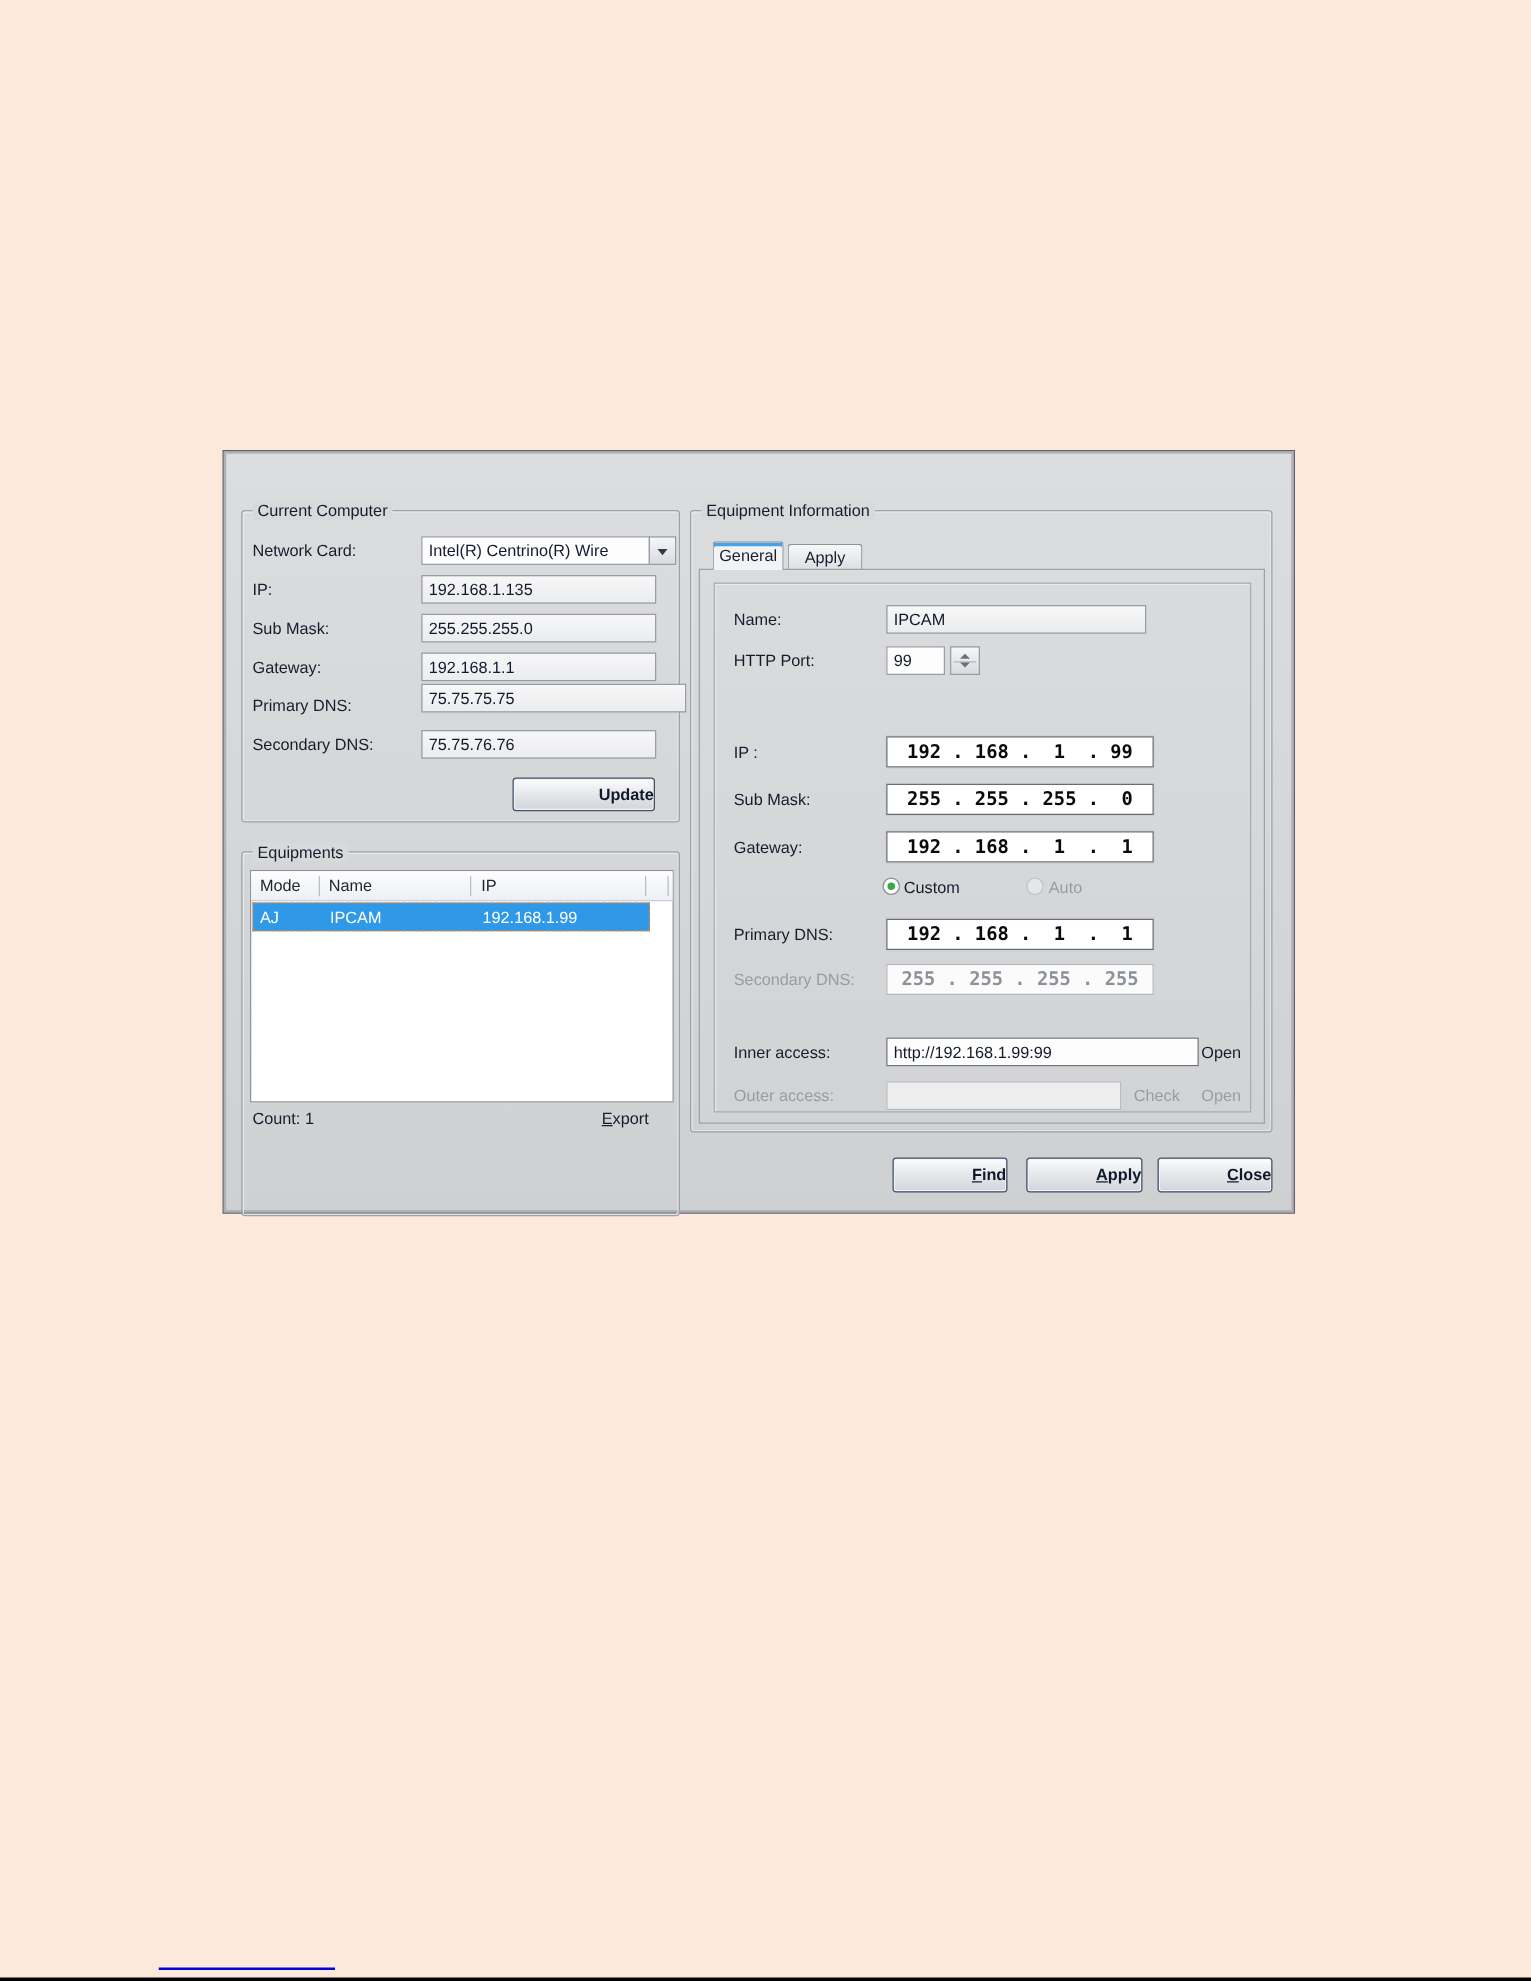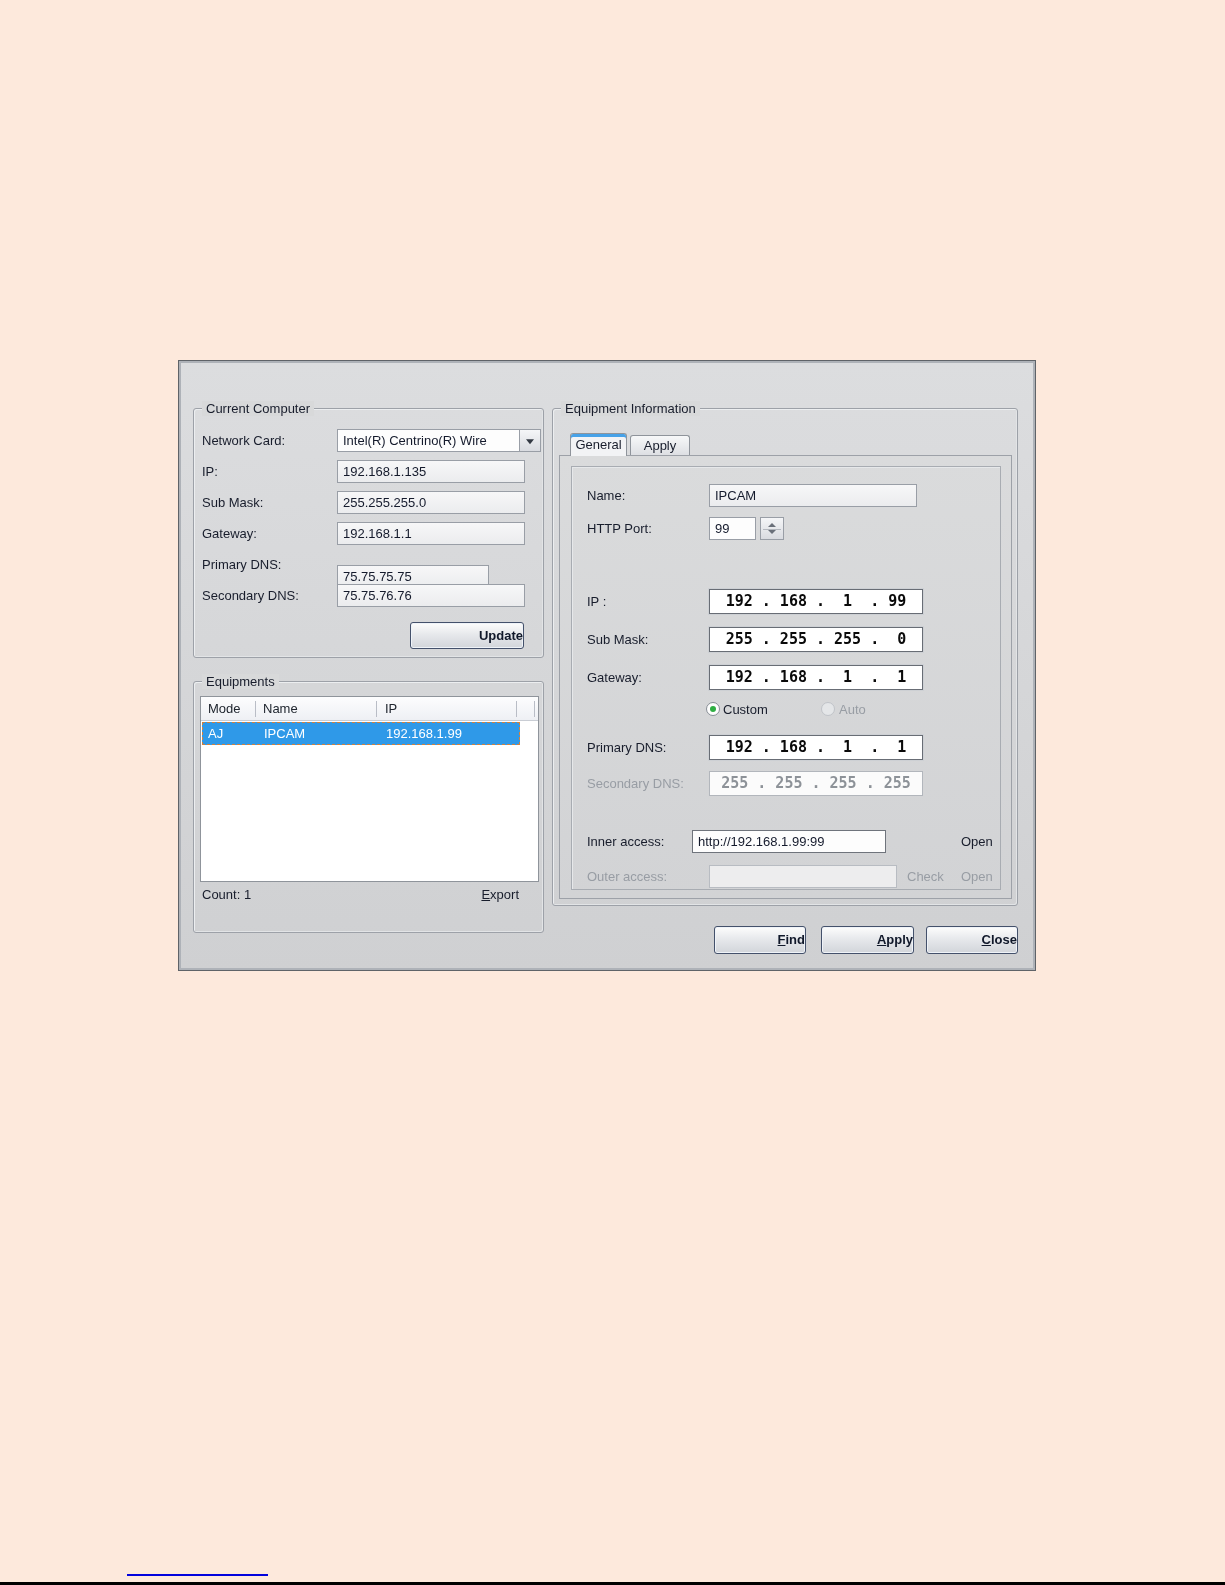--- a/index.html
+++ b/index.html
@@ -115,31 +115,31 @@
     <div class="lbl" style="left:8px; top:55px;">IP:</div>
     <div class="tfield" style="left:143px; top:51px; width:188px;">192.168.1.135</div>
 
     <div class="lbl" style="left:8px; top:86px;">Sub Mask:</div>
     <div class="tfield" style="left:143px; top:82px; width:188px;">255.255.255.0</div>
 
     <div class="lbl" style="left:8px; top:117px;">Gateway:</div>
     <div class="tfield" style="left:143px; top:113px; width:188px;">192.168.1.1</div>
 
     <div class="lbl" style="left:8px; top:148px;">Primary DNS:</div>
-    <div class="tfield" style="left:143px; top:156px; width:152px;">75.75.75.75</div>
+    <div class="tfield" style="left:143px; top:138px; width:212px;">75.75.75.75</div>
 
     <div class="lbl" style="left:8px; top:179px;">Secondary DNS:</div>
     <div class="tfield" style="left:143px; top:175px; width:188px;">75.75.76.76</div>
 
     <div class="btn" style="left:216px; top:213px; width:114px; height:27px;">
       <span>Update</span>
     </div>
   </div>
 
-  <div class="group" style="left:14px; top:320px; width:351px; height:252px;">
+  <div class="group" style="left:14px; top:320px; width:351px; height:292px;">
     <div class="gtitle">Equipments</div>
 
     <div class="list" style="left:6px; top:14px; width:339px; height:186px;">
       <div class="list-header">
         <span class="hcell" style="left:7px;">Mode</span>
         <span class="hsep" style="left:54px;"></span>
         <span class="hcell" style="left:62px;">Name</span>
         <span class="hsep" style="left:175px;"></span>
         <span class="hcell" style="left:184px;">IP</span>
         <span class="hsep" style="left:315px;"></span>
@@ -190,21 +190,21 @@
         <div class="radio dis" style="left:249px; top:235px;"></div>
         <div class="lbl dis" style="left:267px; top:235px;">Auto</div>
 
         <div class="lbl" style="left:15px; top:273px;">Primary DNS:</div>
         <div class="ipfield" style="left:137px; top:268px; width:214px;">192 . 168 .  1  .  1</div>
 
         <div class="lbl dis" style="left:15px; top:309px;">Secondary DNS:</div>
         <div class="ipfield dis" style="left:137px; top:304px; width:214px;">255 . 255 . 255 . 255</div>
 
         <div class="lbl" style="left:15px; top:367px;">Inner access:</div>
-        <div class="tfield white dark-border" style="left:120px; top:363px; width:194px;">http://192.168.1.99:99</div>
+        <div class="tfield white dark-border" style="left:137px; top:363px; width:250px;">http://192.168.1.99:99</div>
         <div class="lbl" style="left:389px; top:367px;">Open</div>
 
         <div class="lbl dis" style="left:15px; top:402px;">Outer access:</div>
         <div class="tfield dis" style="left:137px; top:398px; width:188px;"></div>
         <div class="lbl dis" style="left:335px; top:402px;">Check</div>
         <div class="lbl dis" style="left:389px; top:402px;">Open</div>
 
       </div>
     </div>
   </div>

